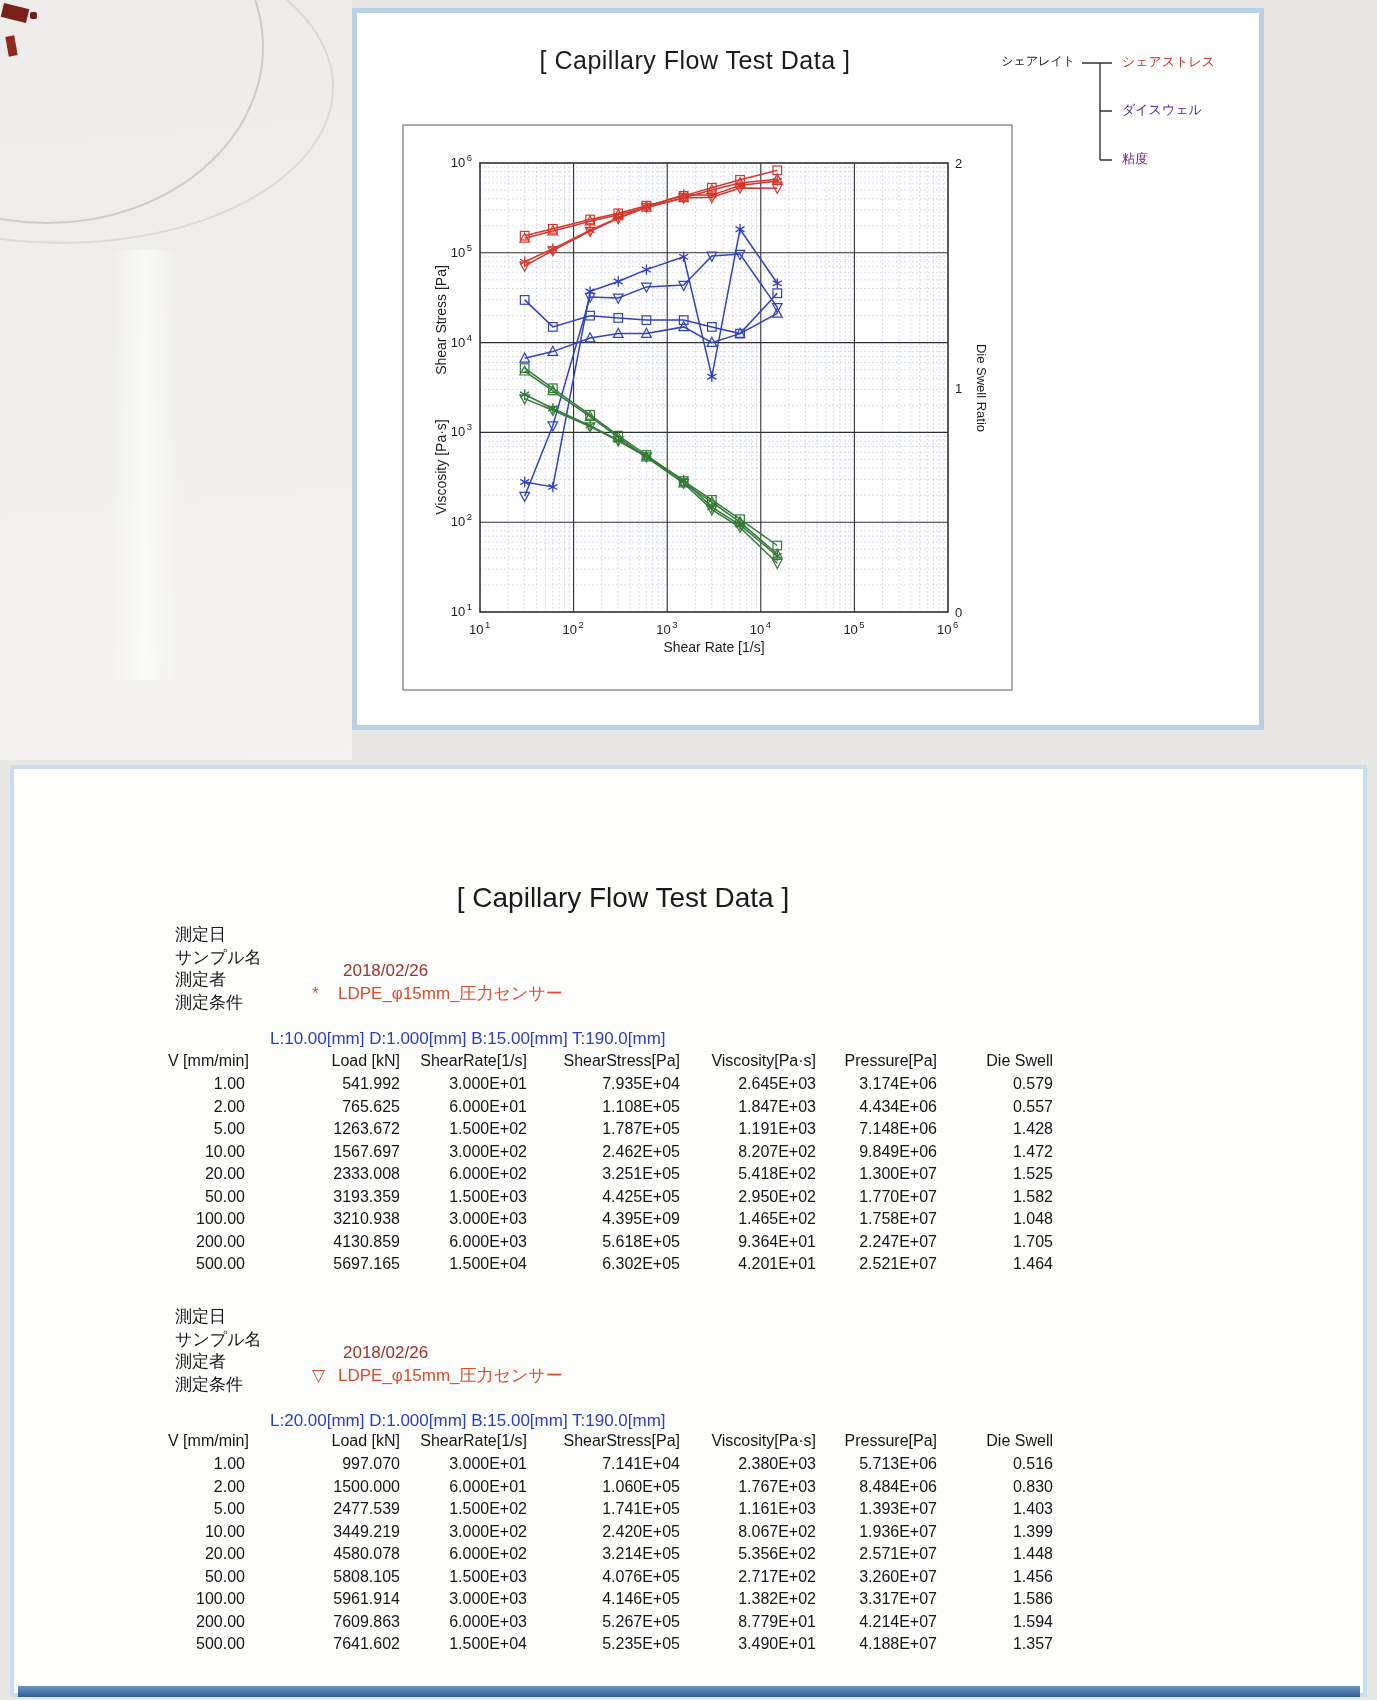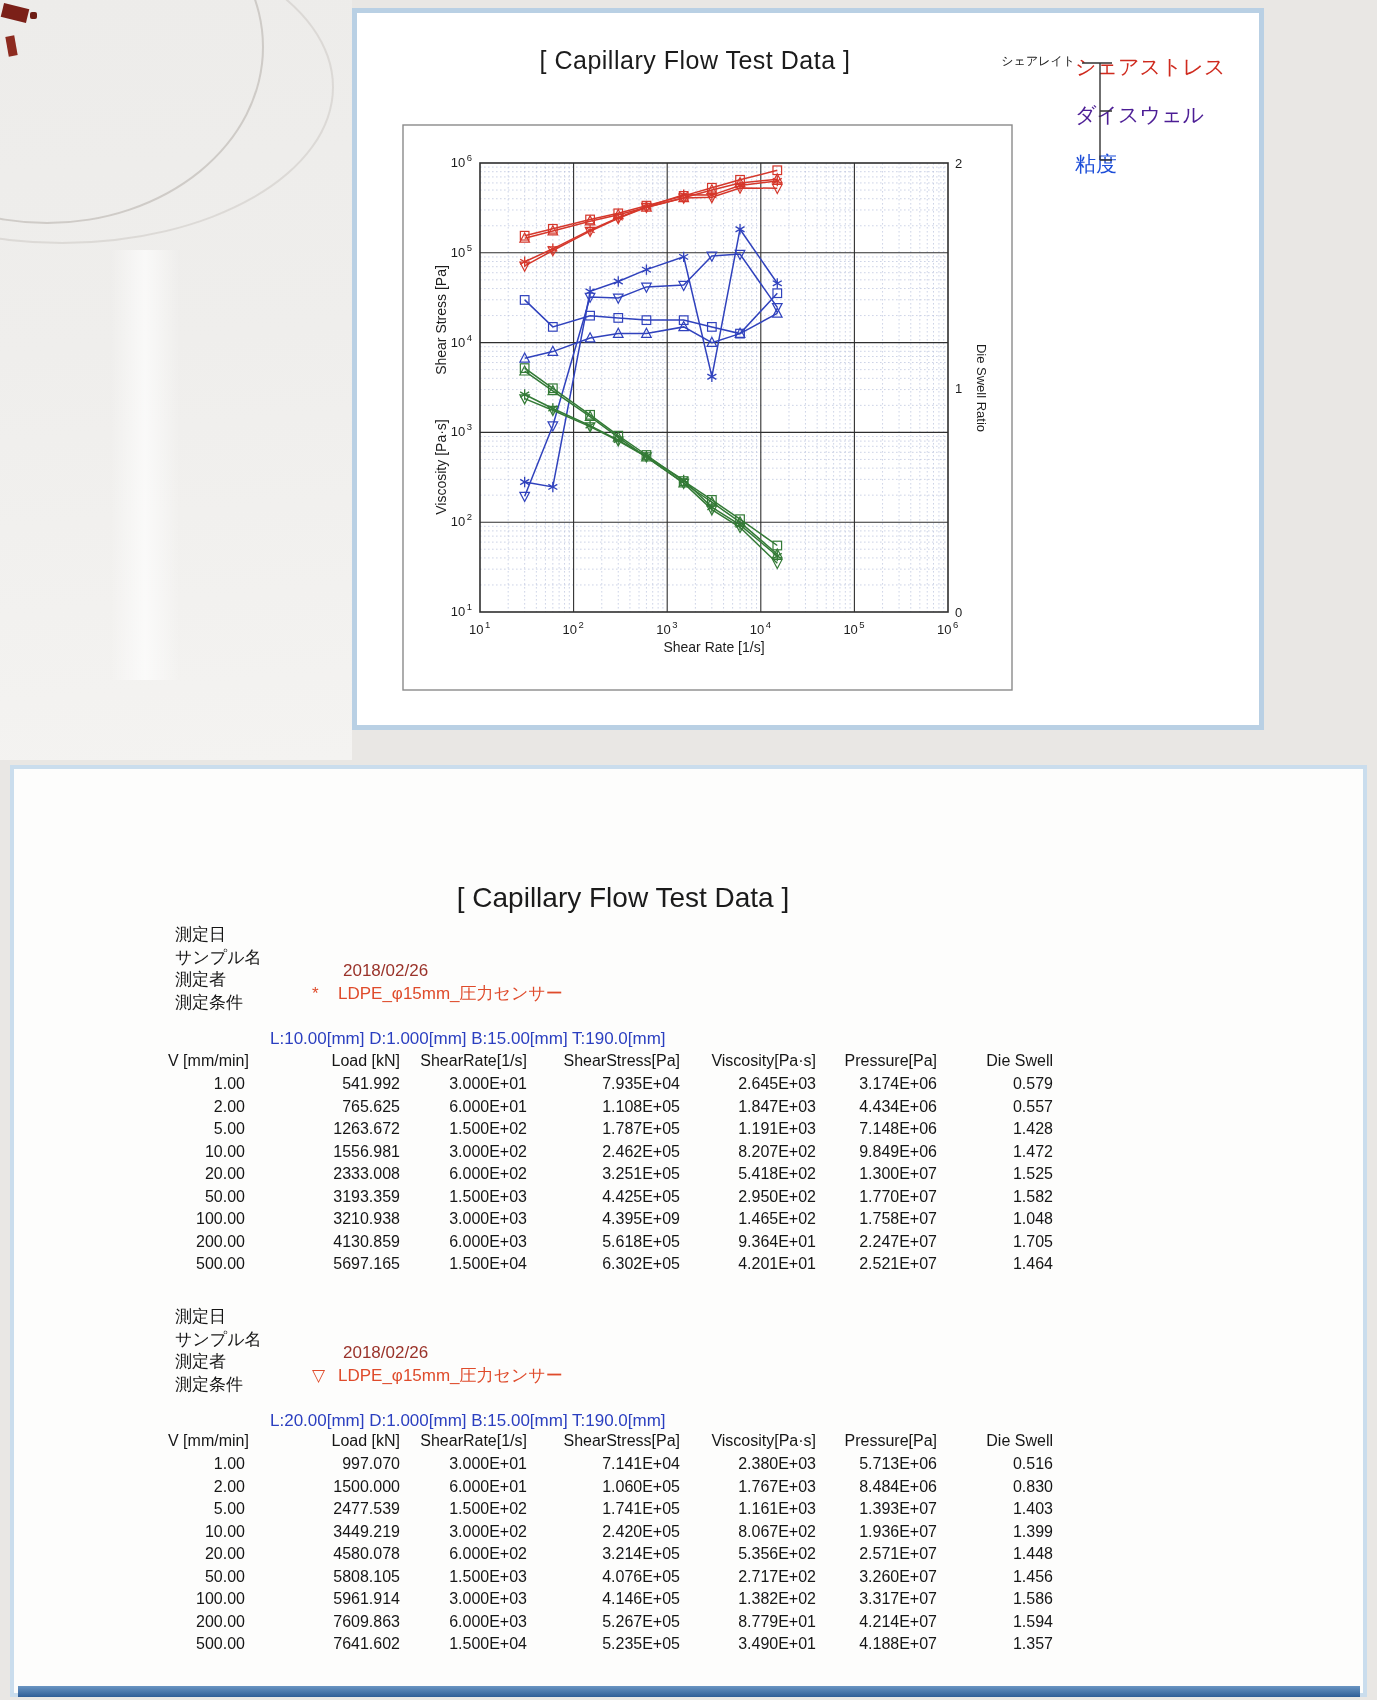--- a/index.html
+++ b/index.html
@@ -22,21 +22,21 @@
       background:#ffffff;border:5px solid #b9d0e4;box-sizing:border-box;}
   .panel-bottom{position:absolute;left:10px;top:765px;width:1357px;height:932px;
       background:#fdfdfc;border:4px solid #cadded;box-sizing:border-box;}
   .scan-strip{position:absolute;left:18px;top:1686px;width:1342px;height:11px;
       background:linear-gradient(180deg,#6a95c2,#2f5e97);}
   
   .chart-title{position:absolute;left:400px;top:46px;width:590px;text-align:center;
       font-size:25px;color:#1b1b1b;letter-spacing:.5px;}
   .legend-root{position:absolute;left:950px;top:53px;width:125px;text-align:right;
       font-size:12px;color:#1a1a1a;}
-  .legend-item{position:absolute;left:1075px;font-size:21px;}
+  .legend-item{position:absolute;left:1122px;font-size:13px;}
   #chart-svg{position:absolute;left:0;top:0;pointer-events:none;}
   
   .report-title{position:absolute;left:300px;top:882px;width:646px;text-align:center;
       font-size:28px;color:#1b1b1b;}
   .meta{position:absolute;left:175px;font-size:17px;line-height:22.5px;color:#161616;}
   .mrow{position:relative;height:22.5px;width:950px;}
   .mval{position:absolute;top:0;margin-top:36px;}
   .v-date{left:168px;color:#9a332a;}
   .v-sample{left:137px;color:#df4b2b;}
   .v-sample .marker{display:inline-block;width:26px;font-size:17px;}
@@ -65,21 +65,21 @@
   </div>
 
   <div class="panel-top"></div>
   <div class="panel-bottom"></div>
 
   <div class="chart-title">[ Capillary Flow Test Data ]</div>
 
   <div class="legend-root">シェアレイト</div>
   <div class="legend-item" style="top: 53px; color: rgb(207, 42, 30);">シェアストレス</div>
   <div class="legend-item" style="top: 101px; color: #4c1d95;">ダイスウェル</div>
-  <div class="legend-item" style="top: 150px; color: #1d4ed8;">粘度</div>
+  <div class="legend-item" style="top: 150px; color: #701a75;">粘度</div>
 
   <svg id="chart-svg" width="1377" height="745" viewBox="0 0 1377 745">
       <rect x="403" y="125" width="609" height="565" fill="#ffffff" stroke="#8a8a8a" stroke-width="1.4"></rect>
       <g stroke="#b7c1dd" stroke-width="0.7" stroke-dasharray="1.6 2.4">
         <line x1="508.17640759414866" y1="163" x2="508.17640759414866" y2="612"></line>
         <line x1="480" y1="584.9675063893745" x2="948" y2="584.9675063893745"></line>
         <line x1="524.6585494417604" y1="163" x2="524.6585494417604" y2="612"></line>
         <line x1="480" y1="569.1545113261743" x2="948" y2="569.1545113261743"></line>
         <line x1="536.3528151882973" y1="163" x2="536.3528151882973" y2="612"></line>
         <line x1="480" y1="557.935012778749" x2="948" y2="557.935012778749"></line>
@@ -445,21 +445,21 @@
         <span>5.00</span>
         <span>1263.672</span>
         <span>1.500E+02</span>
         <span>1.787E+05</span>
         <span>1.191E+03</span>
         <span>7.148E+06</span>
         <span>1.428</span>
       </div>
       <div class="trow">
         <span>10.00</span>
-        <span>1556.981</span>
+        <span>1567.697</span>
         <span>3.000E+02</span>
         <span>2.462E+05</span>
         <span>8.207E+02</span>
         <span>9.849E+06</span>
         <span>1.472</span>
       </div>
       <div class="trow">
         <span>20.00</span>
         <span>2333.008</span>
         <span>6.000E+02</span>

